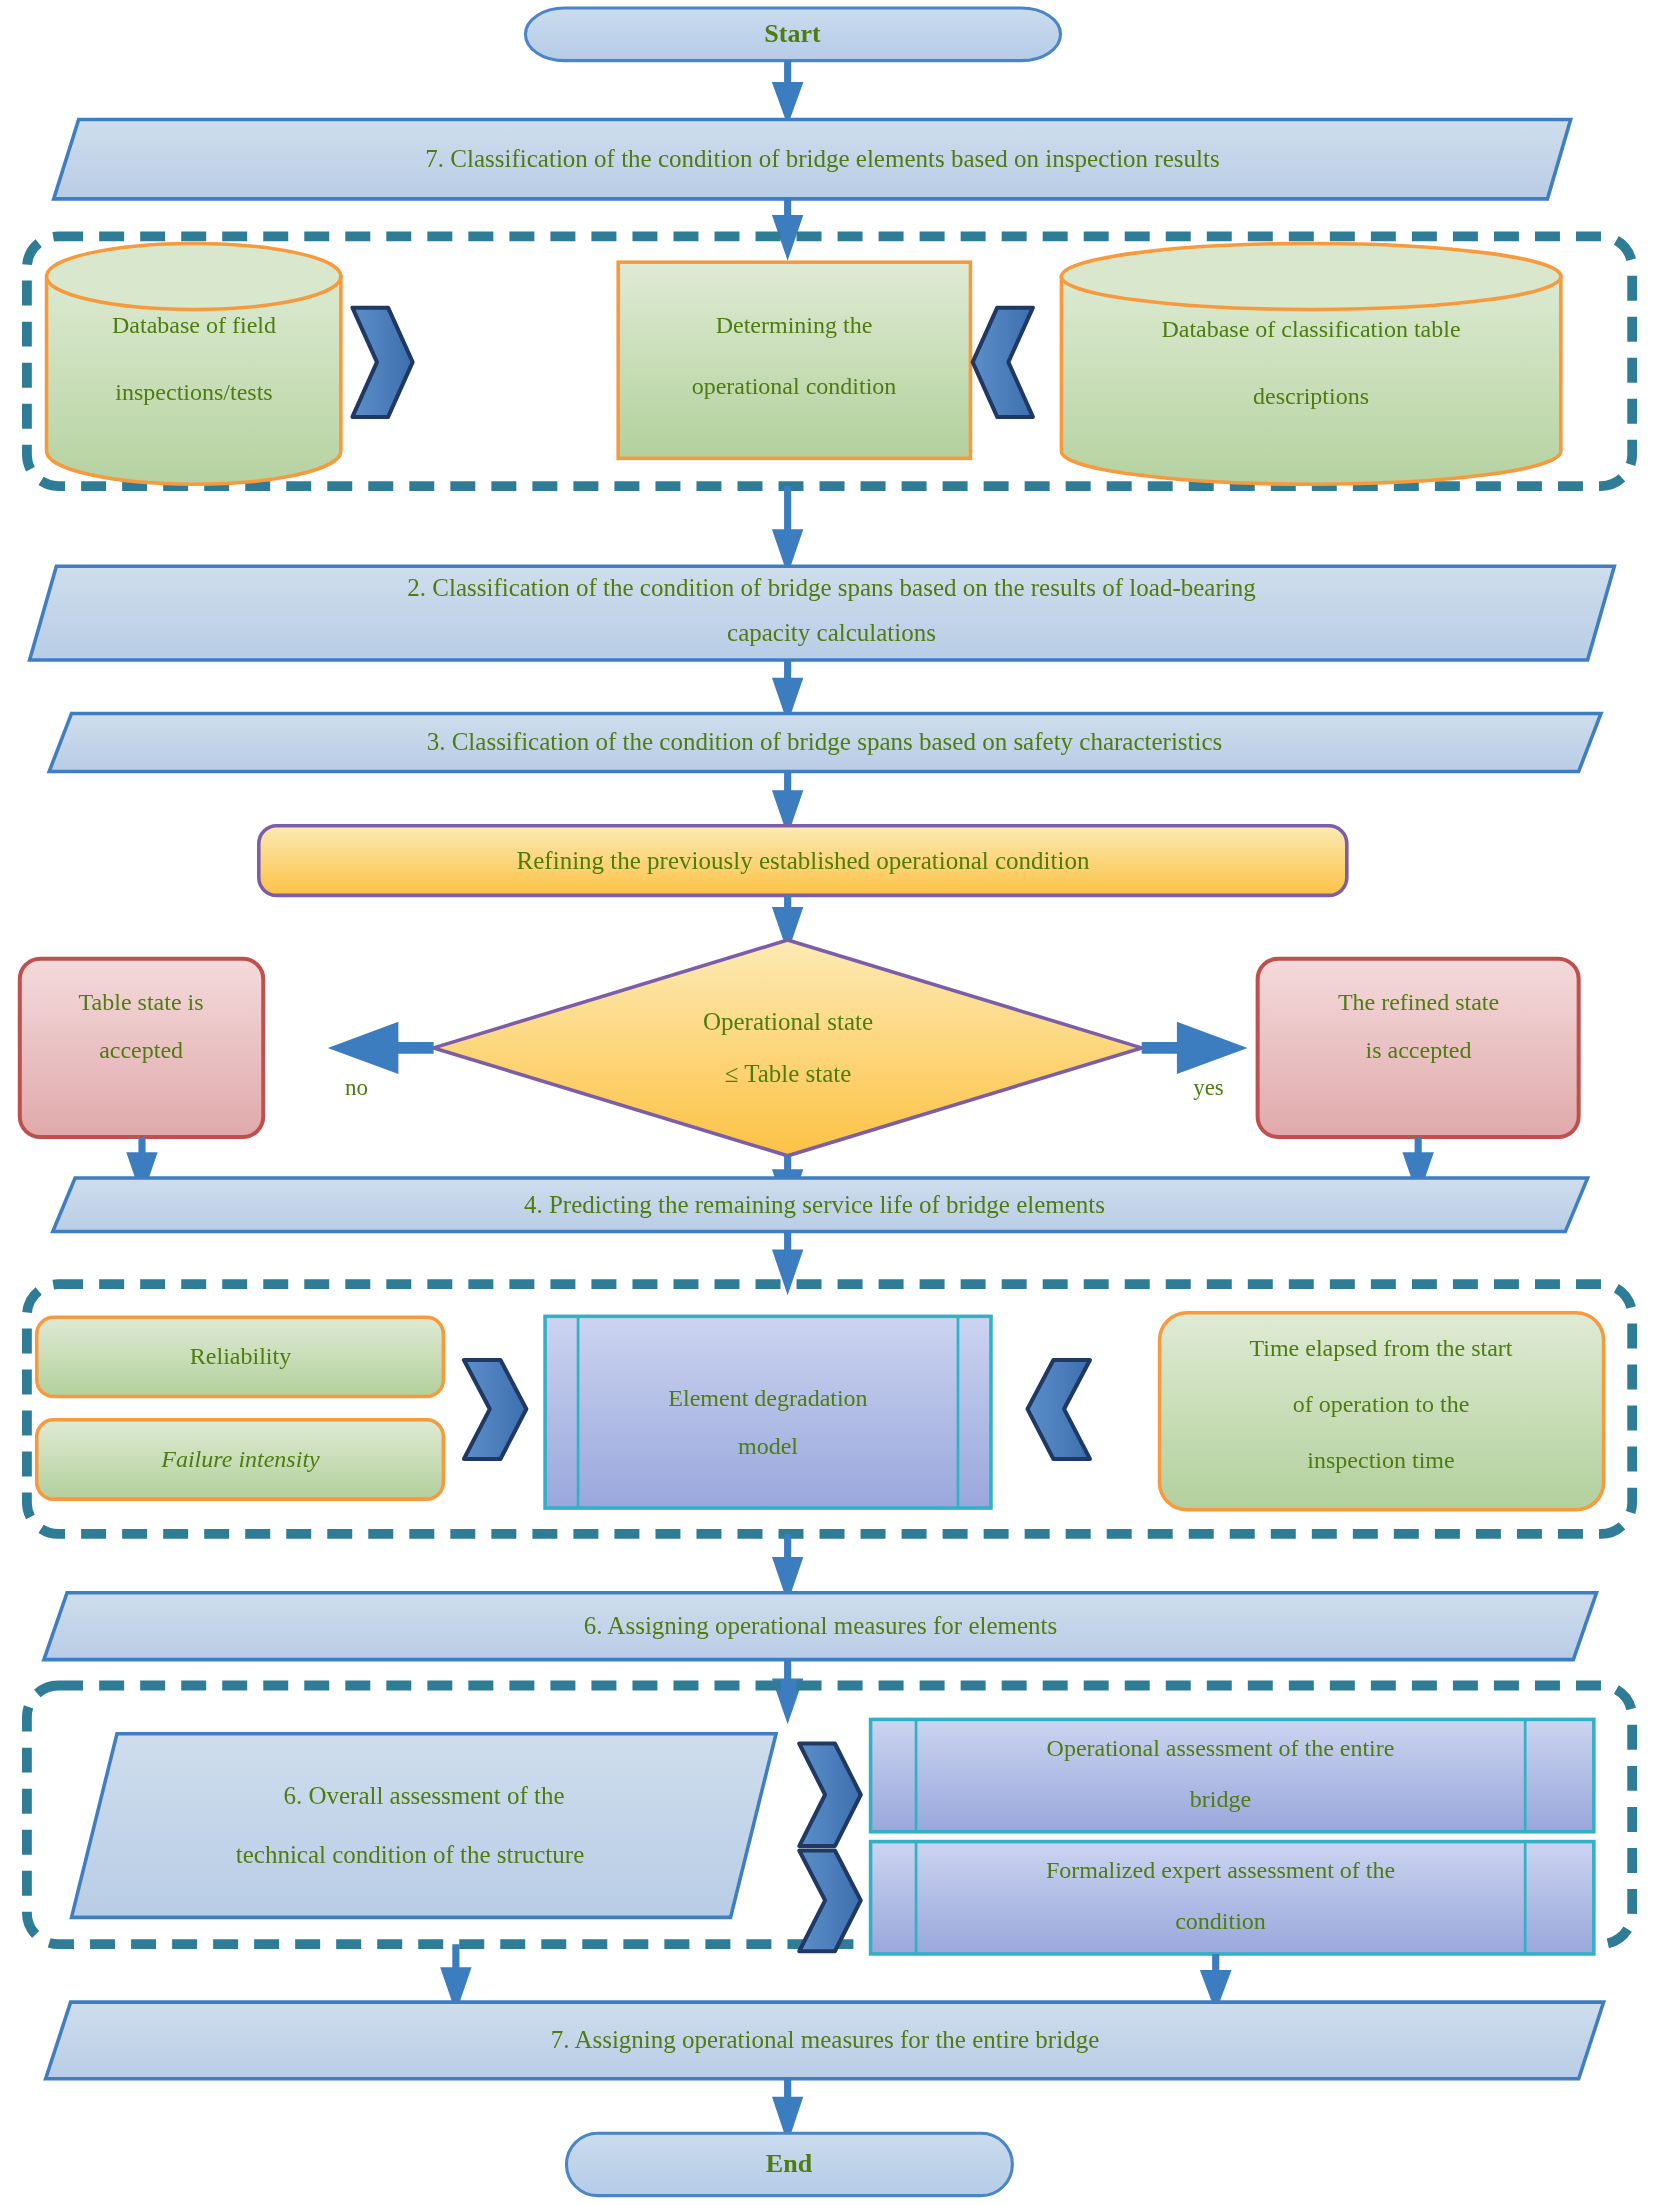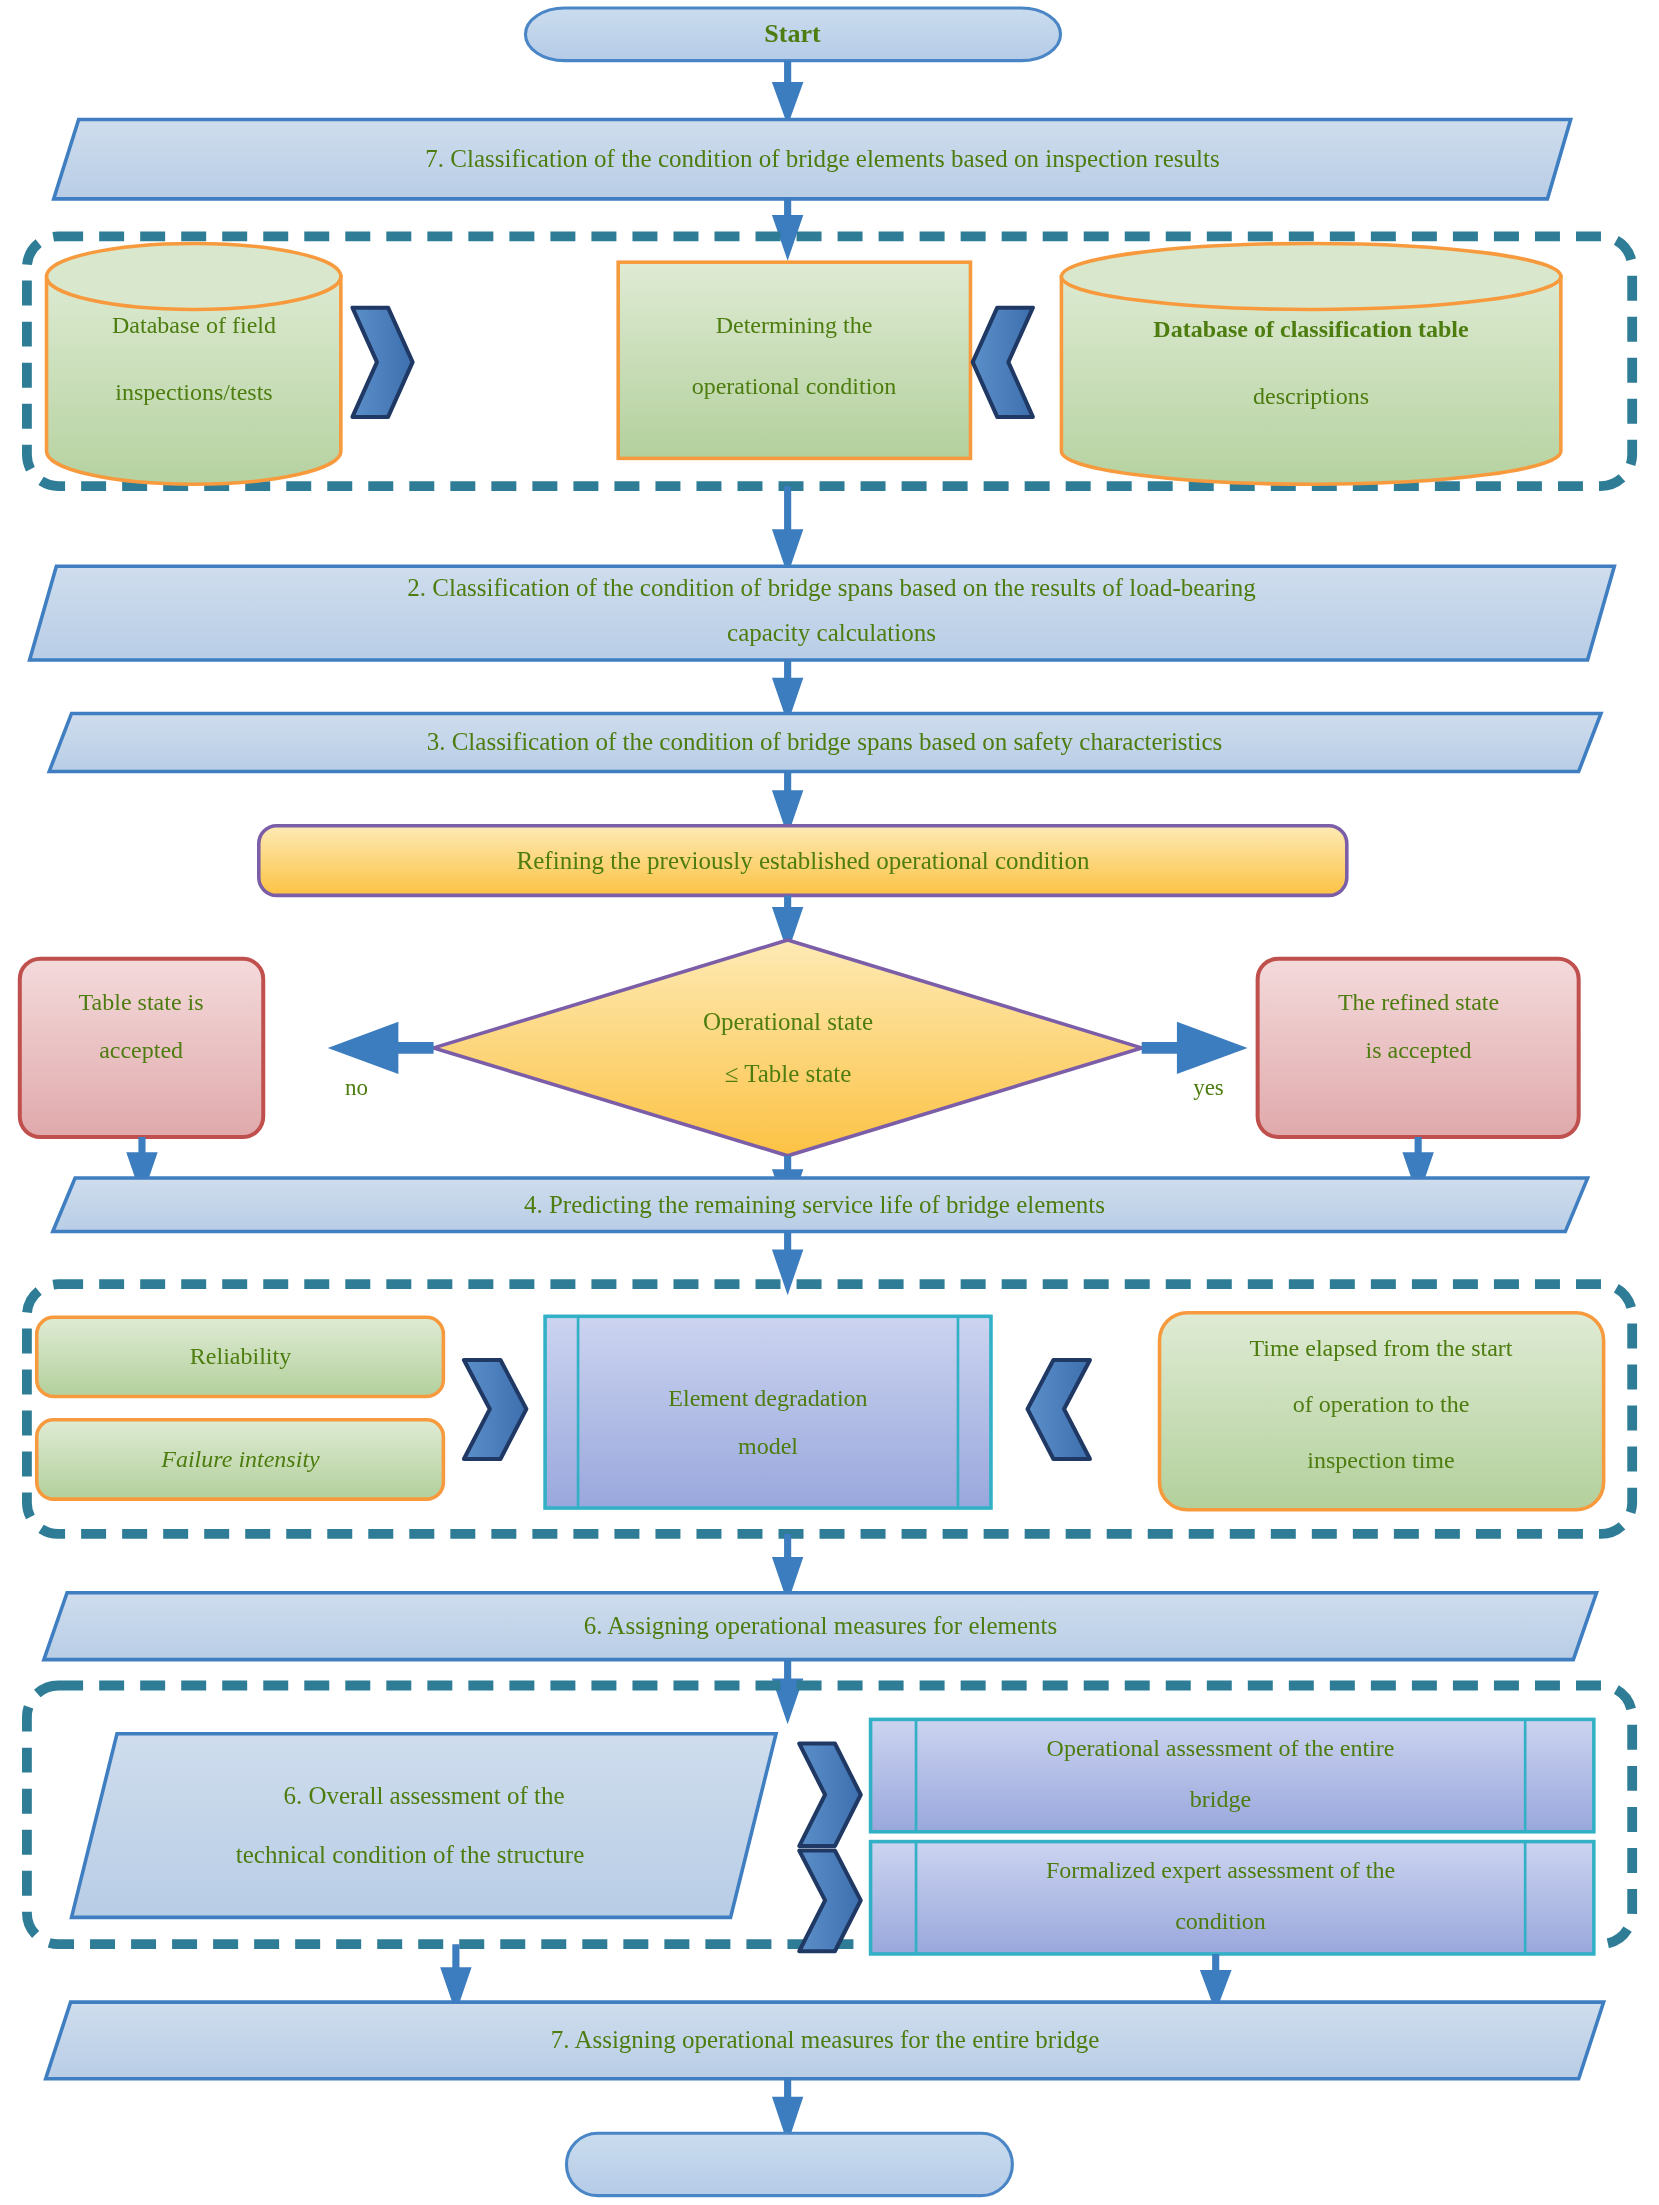--- a/index.html
+++ b/index.html
@@ -249,21 +249,21 @@
   <div class="lbl bold f58" style="left:525px;top:8px;width:535px;height:53px;">Start</div>
 
   <div class="lbl f56" style="left:89px;top:120px;width:1467px;height:79px;">7. Classification of the condition of bridge elements based on inspection results</div>
 
   <div class="lbl f54" style="left:60px;top:308px;width:268px;height:36px;">Database of field</div>
   <div class="lbl f54" style="left:60px;top:375px;width:268px;height:36px;">inspections/tests</div>
 
   <div class="lbl f54" style="left:618px;top:308px;width:352px;height:36px;">Determining the</div>
   <div class="lbl f54" style="left:618px;top:369px;width:352px;height:36px;">operational condition</div>
 
-  <div class="lbl f54" style="left:1070px;top:312px;width:482px;height:36px;font-weight:bold;">Database of classification table</div>
+  <div class="lbl f54" style="left:1070px;top:312px;width:482px;height:36px;">Database of classification table</div>
   <div class="lbl f54" style="left:1070px;top:379px;width:482px;height:36px;">descriptions</div>
 
   <div class="lbl f56" style="left:78px;top:570px;width:1507px;height:36px;">2. Classification of the condition of bridge spans based on the results of load-bearing</div>
   <div class="lbl f56" style="left:78px;top:615px;width:1507px;height:36px;">capacity calculations</div>
 
   <div class="lbl f56" style="left:71px;top:714px;width:1507px;height:57px;">3. Classification of the condition of bridge spans based on safety characteristics</div>
 
   <div class="lbl f56" style="left:259px;top:826px;width:1088px;height:70px;">Refining the previously established operational condition</div>
 
   <div class="lbl f56" style="left:565px;top:1004px;width:446px;height:36px;">Operational state</div>
@@ -296,15 +296,16 @@
   <div class="lbl f56" style="left:80px;top:1837px;width:660px;height:36px;">technical condition of the structure</div>
 
   <div class="lbl f54" style="left:916px;top:1731px;width:609px;height:36px;">Operational assessment of the entire</div>
   <div class="lbl f54" style="left:916px;top:1782px;width:609px;height:36px;">bridge</div>
 
   <div class="lbl f54" style="left:916px;top:1853px;width:609px;height:36px;">Formalized expert assessment of the</div>
   <div class="lbl f54" style="left:916px;top:1904px;width:609px;height:36px;">condition</div>
 
   <div class="lbl f56" style="left:80px;top:2002px;width:1490px;height:77px;">7. Assigning operational measures for the entire bridge</div>
 
+  <div class="lbl bold f58" style="left:566px;top:2133px;width:446px;height:62px;">End</div>
 
 </div>
 
 
 </body></html>

